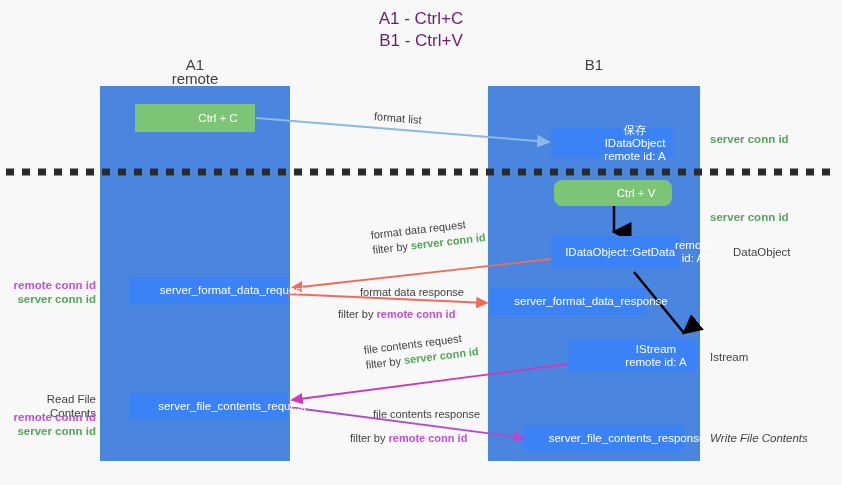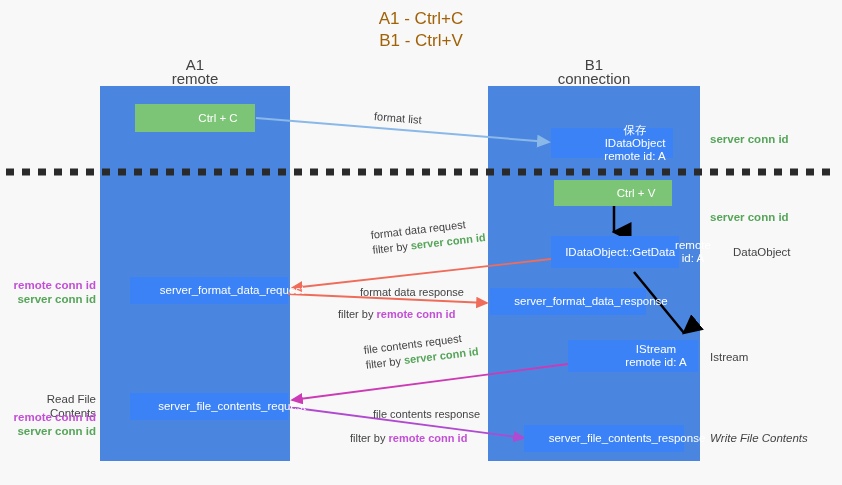--- a/index.html
+++ b/index.html
@@ -9,21 +9,21 @@
     font-family:"Liberation Sans","DejaVu Sans",sans-serif;
     overflow:hidden;
     position:relative;
   }
   #stage{position:absolute;left:0;top:0;width:842px;height:485px;}
   svg.layer{position:absolute;left:0;top:0;width:842px;height:485px;pointer-events:none;}
   .abs{position:absolute;}
 
   .title{
     left:0;top:8px;width:842px;text-align:center;
-    font-size:17px;color:#a16207;line-height:22px;
+    font-size:17px;color:#701a75;line-height:22px;
   }
 
   .col-head{
     text-align:center;font-size:15px;color:#434343;line-height:14px;
   }
 
   .lane{
     background:#4a86e0;
   }
 
@@ -61,21 +61,20 @@
     <div>A1 - Ctrl+C</div>
     <div>B1 - Ctrl+V</div>
   </div>
 
   <div class="abs col-head" style="left:100px;top:58px;width:190px;">
     <div>A1</div>
     <div>remote</div>
   </div>
   <div class="abs col-head" style="left:488px;top:58px;width:212px;">
     <div>B1</div>
-    <div>connection</div>
   </div>
 
   <div class="abs lane" style="left:100px;top:86px;width:190px;height:375px;"></div>
   <div class="abs lane" style="left:488px;top:86px;width:212px;height:375px;"></div>
 
   <svg class="layer">
     <defs>
       <marker id="ar-lblue" markerWidth="7" markerHeight="7" refX="6" refY="3.2" orient="auto">
         <path d="M0,0 L7,3.2 L0,6.4 z" fill="#8ab8e8"></path>
       </marker>
@@ -120,21 +119,21 @@
 
   <div class="node orange" style="left:130px;top:393px;width:158px;height:27px;">
     <span>server_file_contents_request</span>
   </div>
 
   <div class="node orange" style="left:551px;top:128px;width:122px;height:30px;flex-direction:column;">
     <span>保存IDataObject</span>
     <span>remote id: A</span>
   </div>
 
-  <div class="node green" style="left:554px;top:180px;width:118px;height:26px;">
+  <div class="node green" style="left:554px;top:180px;width:118px;height:26px;border-radius:8px;">
     <span>Ctrl + V</span>
   </div>
 
   <div class="node orange" style="left:551px;top:236px;width:128px;height:32px;flex-direction:row;">
     <span>IDataObject::GetData</span>
     <span>remote id: A</span>
   </div>
 
   <div class="node orange" style="left:490px;top:288px;width:156px;height:27px;">
     <span>server_format_data_response</span>

